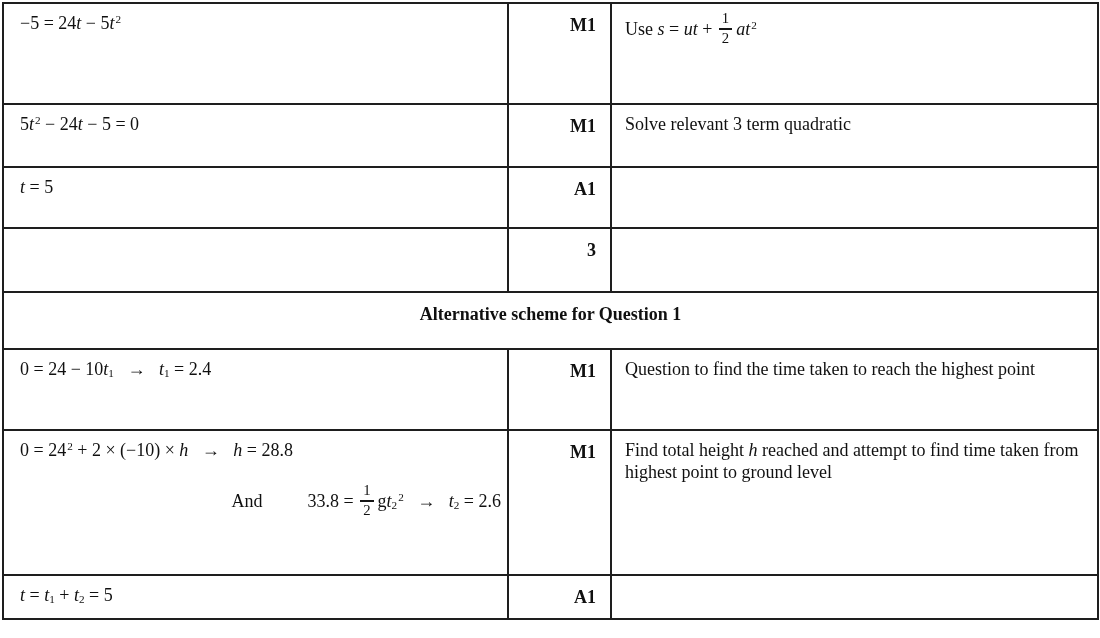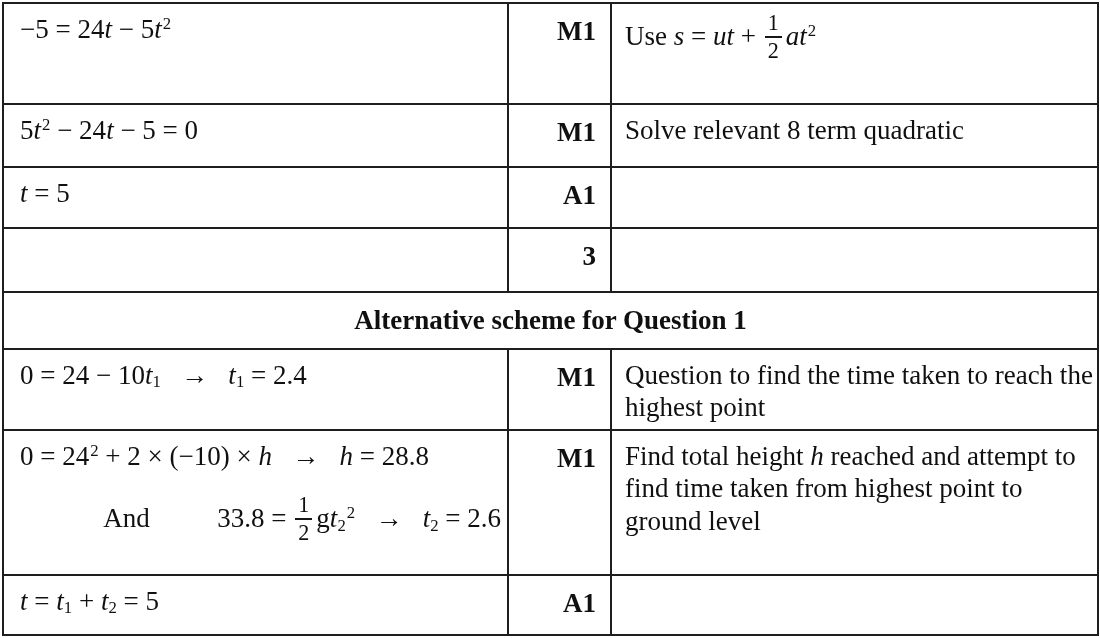--- a/index.html
+++ b/index.html
@@ -14,21 +14,21 @@
   }
   table.scheme {
     border-collapse: collapse;
     table-layout: fixed;
     margin: 2px 0 0 2px;
     width: 1095px;
   }
   td {
     border: 2px solid #1e1e1e;
     vertical-align: top;
-    font-size: 27px;
+    font-size: 18px;
     line-height: 1.2;
     overflow: hidden;
   }
   td.work {
     padding: 9px 6px 4px 16px;
   }
   td.mark {
     text-align: right;
     font-weight: bold;
     padding: 11px 14px 0 12px;
@@ -87,21 +87,21 @@
       <td class="work">−5 = 24<i>t</i> − 5<i>t</i><sup>2</sup></td>
       <td class="mark">M1</td>
       <td class="comment">Use <i>s</i> = <i>ut</i> + <span class="frac">
             <span class="num">1</span>
             <span class="den">2</span>
           </span><i>at</i><sup>2</sup></td>
     </tr>
     <tr style="height:63px">
       <td class="work">5<i>t</i><sup>2</sup> − 24<i>t</i> − 5 = 0</td>
       <td class="mark">M1</td>
-      <td class="comment">Solve relevant 8 term quadratic</td>
+      <td class="comment">Solve relevant 3 term quadratic</td>
     </tr>
     <tr style="height:61px">
       <td class="work"><i>t</i> = 5</td>
       <td class="mark">A1</td>
       <td class="comment"></td>
     </tr>
     <tr style="height:64px">
       <td class="work"></td>
       <td class="mark">3</td>
       <td class="comment"></td>
@@ -118,19 +118,19 @@
       <td class="work">
         <div class="line">0 = 24<sup>2</sup> + 2 × (−10) × <i>h</i>  →  <i>h</i> = 28.8</div>
         <div class="line">And     33.8 = <span class="frac">
               <span class="num">1</span>
               <span class="den">2</span>
             </span>g<i>t</i><sub>2</sub><sup>2</sup>  →  <i>t</i><sub>2</sub> = 2.6</div>
       </td>
       <td class="mark">M1</td>
       <td class="comment">Find total height <i>h</i> reached and attempt to find time taken from highest point to ground level</td>
     </tr>
-    <tr style="height:60px">
+    <tr style="height:44px">
       <td class="work"><i>t</i> = <i>t</i><sub>1</sub> + <i>t</i><sub>2</sub> = 5</td>
       <td class="mark">A1</td>
       <td class="comment"></td>
     </tr>
   </tbody>
 </table>
 
 </body></html>

